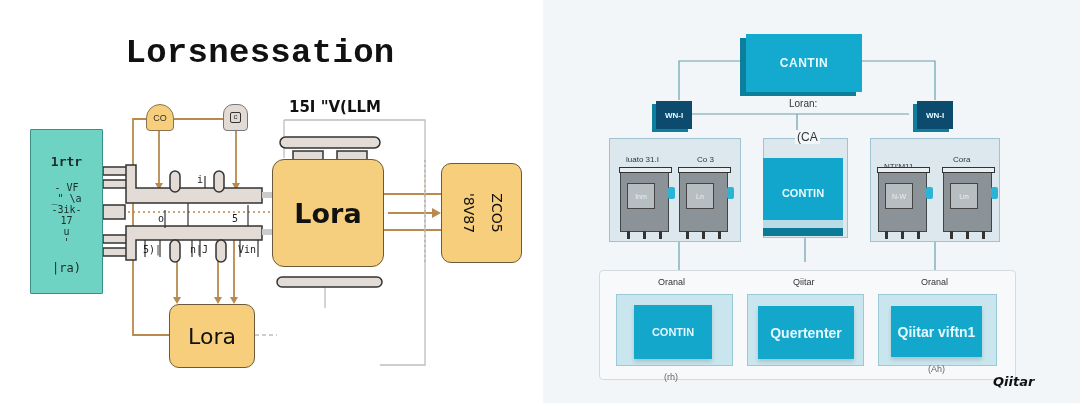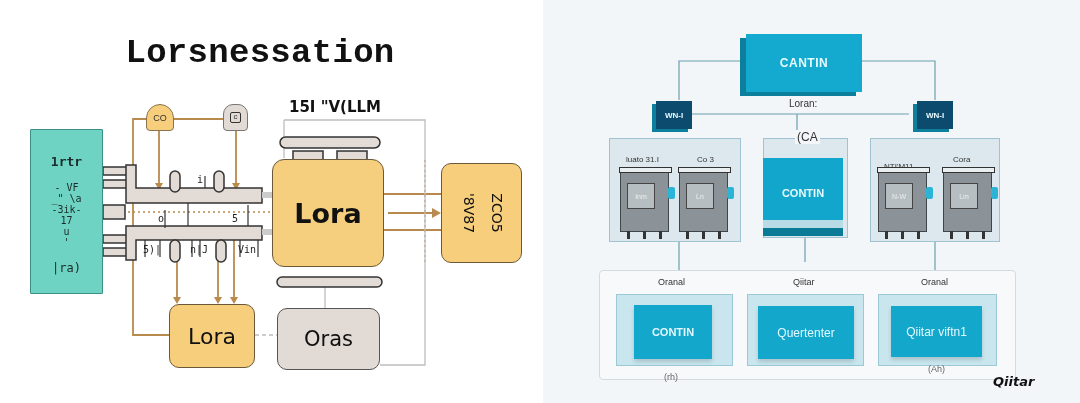--- a/index.html
+++ b/index.html
@@ -38,21 +38,21 @@
   .r-label { font-family: "Liberation Sans", sans-serif; font-size: 10px; color: #333; }
   .group-box { background: #dce8ee; border: 1px solid #9fc3d1; }
   .center-contin { left: 763px; top: 158px; width: 80px; height: 78px; background: #13a6cc; box-shadow: 0 -8px 0 #b8dbe5 inset, 0 0 0 0 transparent; color: #e8fbff; font-weight: bold; font-size: 11px; display: flex; align-items: center; justify-content: center; border-bottom: 8px solid #0b7a97; }
   .machine { width: 49px; height: 60px; background: #8b9398; border: 1.5px solid #3f464a; }
   .machine .screen { position: absolute; left: 6px; top: 10px; width: 28px; height: 26px; background: #b7bec2; border: 1px solid #444; font-size: 7px; color: #eee; display: flex; align-items: center; justify-content: center; }
   .machine .foot { position: absolute; bottom: -8px; width: 3px; height: 8px; background: #333; }
   .machine .port { position: absolute; right: -7px; top: 14px; width: 7px; height: 12px; background: #2bb4d6; border-radius: 2px; }
   .machine .lid { position: absolute; left: -2px; top: -6px; width: 53px; height: 6px; border: 1.5px solid #333; background: #e9eef0; }
   .bottom-frame { left: 599px; top: 270px; width: 417px; height: 110px; border: 1px solid #d3dbe0; border-radius: 4px; background: #f7f9fb; }
   .b-group { top: 294px; width: 110px; height: 72px; background: #c9e6ee; border: 1px solid #9cc9d6; }
-  .b-box { background: #14a7cc; color: #e3f8ff; display: flex; align-items: center; justify-content: center; font-size: 12px; box-shadow: 0 3px 4px rgba(0,0,0,0.15); }
+  .b-box { background: #14a7cc; color: #e3f8ff; display: flex; align-items: center; justify-content: center; font-size: 14px; box-shadow: 0 3px 4px rgba(0,0,0,0.15); font-weight: bold; }
   .watermark { left: 993px; top: 374px; font-family: "DejaVu Sans", sans-serif; font-style: italic; font-weight: bold; font-size: 13px; color: #111; }
 </style>
 </head>
 <body>
 
 <div class="panel-left">
   <div class="abs title">Lorsnessation</div>
 
   <svg class="abs" style="left:0;top:0" width="543" height="403">
     <g stroke="#b98a4e" stroke-width="1.8" fill="none">
@@ -156,21 +156,20 @@
   <div class="abs llm-label">15I "V(LLM</div>
 
   <div class="abs lora-main">Lora</div>
 
   <div class="abs side-box">
     <span class="v1">'8V87</span>
     <span class="v2">ZCO5</span>
   </div>
 
   <div class="abs lora-small">Lora</div>
-  <div class="abs oras">Oras</div>
 </div>
 
 <div class="panel-right"></div>
 
 <svg class="abs" style="left:0;top:0" width="1080" height="403">
   <g stroke="#6b9fae" stroke-width="1.2" fill="none">
     <polyline points="746,61 679,61 679,100"></polyline>
     <polyline points="862,61 935,61 935,100"></polyline>
     <line x1="691" y1="114" x2="909" y2="114"></line>
     <line x1="797" y1="114" x2="797" y2="130"></line>

